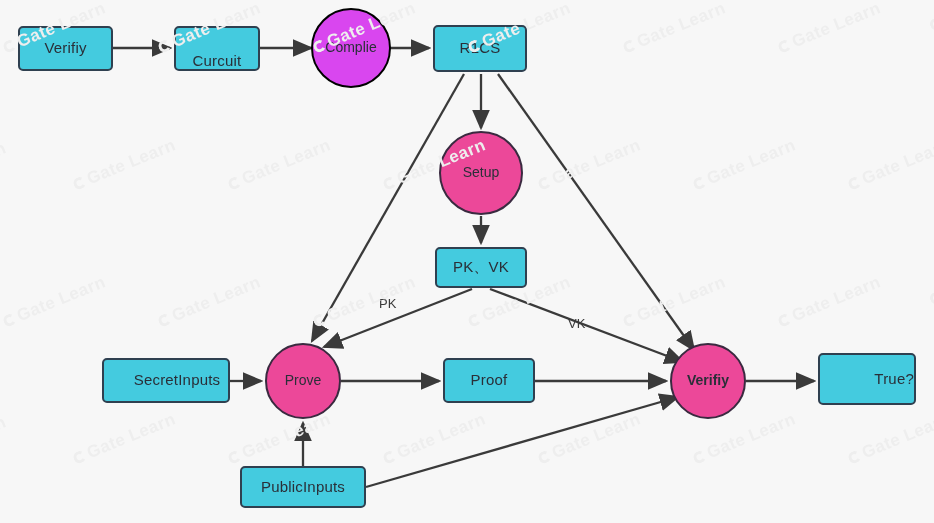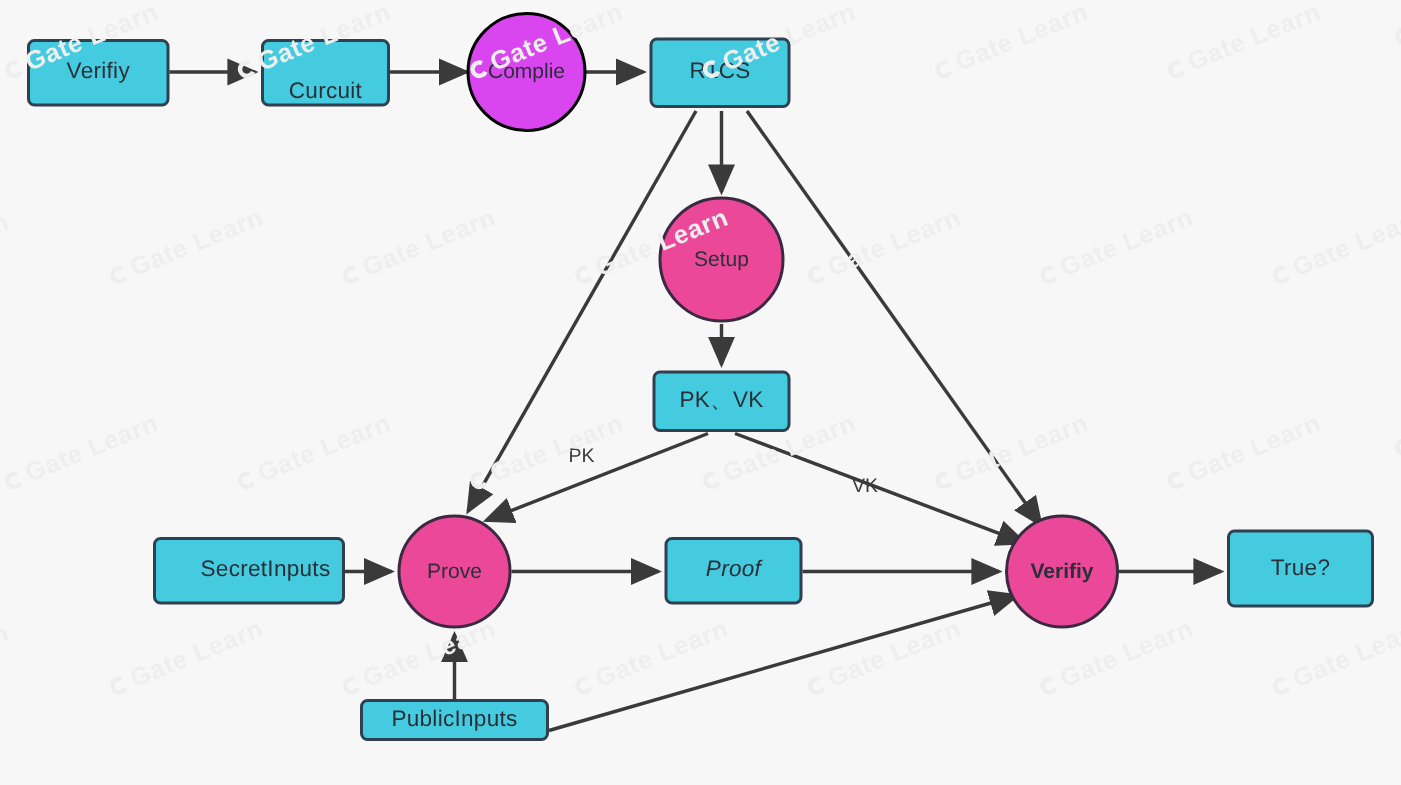--- a/index.html
+++ b/index.html
@@ -140,30 +140,30 @@
     </div>
     <div class="node node-rect" style="left:435px;top:247px;width:92px;height:41px;">
       <span>PK、VK</span>
     </div>
     <div class="node node-rect" style="left:102px;top:358px;width:128px;height:45px;padding-left:22px;">
       <span>SecretInputs</span>
     </div>
     <div class="node node-circle" style="left:265px;top:343px;width:76px;height:76px;">
       <span>Prove</span>
     </div>
-    <div class="node node-rect" style="left:443px;top:358px;width:92px;height:45px;font-style:italic;">
+    <div class="node node-rect" style="left:443px;top:358px;width:92px;height:45px;">
       <span>Proof</span>
     </div>
     <div class="node node-circle" style="left:670px;top:343px;width:76px;height:76px;font-weight:bold;">
       <span>Verifiy</span>
     </div>
-    <div class="node node-rect" style="left:818px;top:353px;width:98px;height:52px;">
+    <div class="node node-rect" style="left:818px;top:353px;width:98px;height:52px;justify-content:flex-end;">
       <span>True?</span>
     </div>
-    <div class="node node-rect" style="left:240px;top:466px;width:126px;height:28px;">
+    <div class="node node-rect" style="left:240px;top:466px;width:126px;height:42px;">
       <span>PublicInputs</span>
     </div>
 
     <div class="edge-label" style="left:379px;top:296px;">
       <span>PK</span>
     </div>
     <div class="edge-label" style="left:568px;top:316px;">
       <span>VK</span>
     </div>
   </div>

